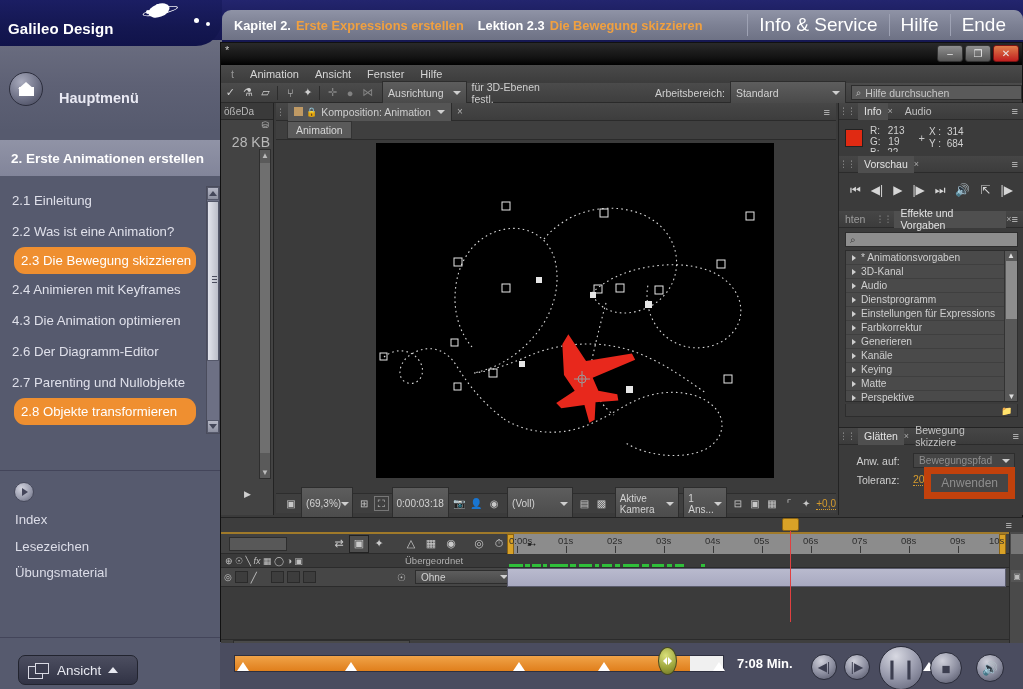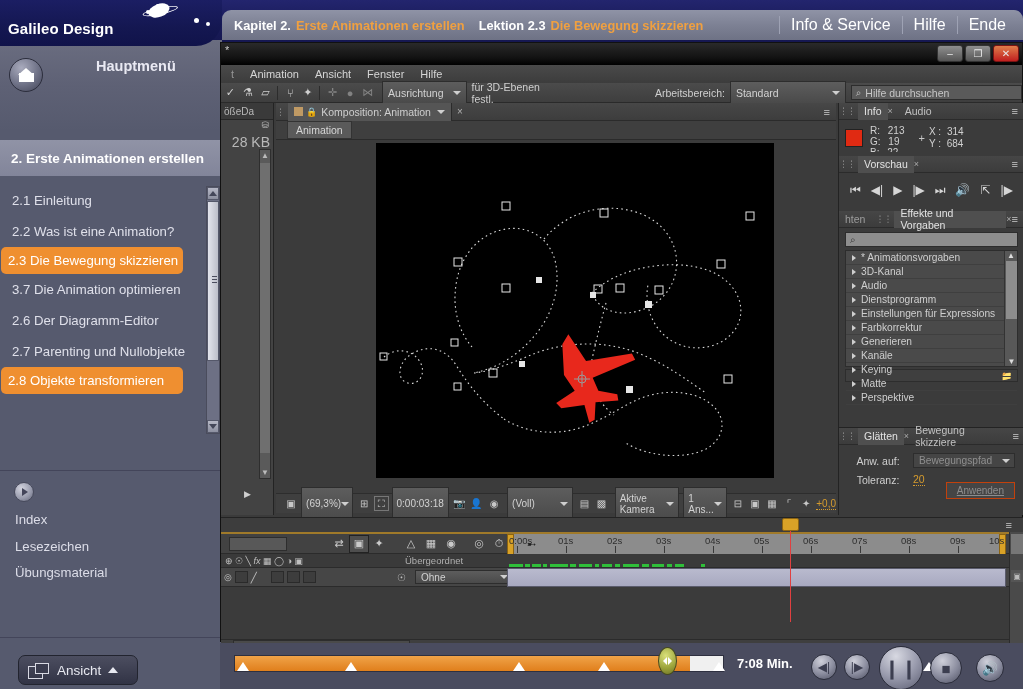--- a/index.html
+++ b/index.html
@@ -20,41 +20,41 @@
   .gal-planet { position:absolute; right:52px; top:4px; width:22px; height:13px;
     background:#fff; border-radius:50%; transform:rotate(-20deg); }
   .gal-planet:after { content:""; position:absolute; left:-6px; top:4px; width:34px; height:5px;
     border:1.6px solid #fff; border-radius:50%; transform:rotate(8deg); }
   .gal-dot { position:absolute; background:#fff; border-radius:50%; }
 
   .gal-side {
     position:absolute; left:0; top:40px; width:222px; height:649px;
     background:linear-gradient(180deg,#6a6d80 0%,#5e6175 7%,#565a6e 14%,#565a6e 100%);
   }
-  .home-row { position:absolute; left:0; top:18px; width:222px; height:48px; display:flex; align-items:flex-start;gap:37px; }
+  .home-row { position:absolute; left:0; top:18px; width:222px; height:48px; display:flex; align-items:flex-end; }
   .home-btn { width:34px; height:34px; margin-left:9px; border-radius:50%;
     background:radial-gradient(circle at 36% 28%, #a9abbd, #6e7186 55%, #3f4154 100%);
     border:1px solid #2c2e3d; display:flex; align-items:center; justify-content:center; }
   .home-ico { width:15px; height:14px; position:relative; }
   .home-ico:before { content:""; position:absolute; left:0; top:5px; width:15px; height:9px; background:#fff; }
   .home-ico:after { content:""; position:absolute; left:-1px; top:0; border-left:8.5px solid transparent;
     border-right:8.5px solid transparent; border-bottom:7px solid #fff; }
   .home-label { margin-left:16px; color:#e9e9f3; font-size:14.5px; font-weight:bold; }
 
   .chapter-hd {
     position:absolute; left:0; top:140px; width:222px; height:36px;
     background:linear-gradient(180deg,#9093a6,#82859a);
     display:flex; align-items:center; padding-left:11px;
     color:#ffffff; font-size:13.5px; font-weight:bold;
   }
   .nav-list { position:absolute; left:0; top:185px; width:200px; }
   .nav-item { height:31px; display:flex; align-items:center; padding-left:12px;
     color:#dfe0ea; font-size:13.2px; margin-bottom:0; }
-  .nav-item.sel { background:#ef8f30; border-radius:5px; color:#ffffff;
-    width:182px; margin-left:1px; padding-left:7px; height:27px; }
+  .nav-item.sel { background:#ef8f30; border-radius:11px; color:#ffffff;
+    width:182px; margin-left:14px; padding-left:7px; height:27px; }
 
   .nav-scroll { position:absolute; left:206px; top:186px; width:14px; height:248px;
     background:#6d7084; border:1px solid #4a4c5c; }
   .nsc-btn { width:12px; height:13px; background:linear-gradient(180deg,#b6b8c6,#8c8f9f);
     border:1px solid #55586a; display:flex; align-items:center; justify-content:center; }
   .nsc-thumb { position:absolute; left:0; top:14px; width:12px; height:160px;
     background:linear-gradient(90deg,#e3e4ec,#bcbec9); border:1px solid #55586a; }
   .nsc-grip { position:absolute; left:3.5px; top:74px; width:5px; height:9px; }
   .nsc-grip i { display:block; height:1px; background:#4b4d5e; margin-bottom:2px; }
 
@@ -87,21 +87,21 @@
   .topbar { position:absolute; left:212px; top:0; width:811px; height:45px;
     background:linear-gradient(180deg,#23256e 0%,#1a1c5c 45%,#15174f 100%); }
   .topbar-inner { position:absolute; left:10px; top:10px; width:801px; height:30px;
     background:linear-gradient(180deg,#8f93a6 0%,#7d8194 50%,#6e7285 100%);
     border-top-left-radius:9px; border-top-right-radius:9px;
     display:flex; align-items:center; }
   .bc { font-size:12.8px; font-weight:bold; white-space:nowrap; }
   .bc-w { color:#ffffff; }
   .bc-o { color:#f0a040; }
   .tb-right { position:absolute; right:6px; top:0; height:30px; display:flex; align-items:center; }
-  .tb-link { color:#ffffff; font-size:16px; padding:0 11px; border-left:1px solid #9ea2b4; }
+  .tb-link { color:#ffffff; font-size:19px; padding:0 11px; border-left:1px solid #9ea2b4; }
 
   
   .ae { position:absolute; left:220px; top:42px; width:803px; height:600px;
     background:#3b3b3b; border:1px solid #111; }
   .ae-title { position:relative; height:22px;
     background:linear-gradient(180deg,#2a2a2a 0%,#111 70%,#000 100%); }
   .ae-star { position:absolute; left:4px; top:1px; color:#ccc; font-size:11px; }
   .wbtns { position:absolute; right:3px; top:2px; display:flex; }
   .wb { width:26px; height:17px; margin-left:2px; border:1px solid #333; border-radius:3px;
     background:linear-gradient(180deg,#8f8f8f,#555); display:flex; align-items:center;
@@ -172,37 +172,37 @@
   .rgb-sw { width:18px; height:18px; background:#e02a12; border:1px solid #222; }
   .rgb-txt { margin-left:7px; color:#d0d0d0; font-size:10px; line-height:11px; }
   .xy-txt { margin-left:20px; color:#d0d0d0; font-size:10px; line-height:12px; }
 
   .prev-body { height:34px; display:flex; align-items:center; justify-content:space-around;
     padding:0 6px; background:#3b3b3b; }
   .pv-ic { color:#d6d6d6; font-size:12px; }
 
   .eff-search { margin:4px 6px 3px 6px; height:15px; background:#8e8e8e; border:1px solid #2d2d2d;
     display:flex; align-items:center; padding-left:4px; color:#333; font-size:10px; }
-  .eff-list { margin:0 6px; background:#4a4a4a; border:1px solid #2d2d2d; height:117px; position:relative; }
+  .eff-list { margin:0 6px; background:#4a4a4a; border:1px solid #2d2d2d; height:152px; position:relative; }
   .eff-row { height:14px; display:flex; align-items:center; color:#cfcfcf; font-size:10.2px;
     padding-left:6px; border-bottom:1px solid #3f3f3f; }
   .tri-r { border-left:4px solid #cfcfcf; border-top:3px solid transparent;
     border-bottom:3px solid transparent; margin-right:5px; }
   .eff-sb { position:absolute; right:0; top:0; width:13px; height:100%; background:#585858; border-left:1px solid #333; }
   .eff-sb-th { position:absolute; left:1px; top:10px; width:11px; height:58px; background:#8d8d8d; }
 
   .glatten { position:absolute; left:0; bottom:0; width:186px; height:88px; background:#3b3b3b;
     border-top:1px solid #232323; }
   .gl-row { display:flex; align-items:center; height:19px; padding-left:10px; }
   .gl-lbl { color:#cfcfcf; font-size:10.5px; width:58px; text-align:center; margin-right:6px; }
   .gl-field { flex:1; margin-right:10px; height:15px; background:#454545; border:1px solid #2d2d2d;
     color:#8f8f8f; font-size:10.2px; display:flex; align-items:center; padding-left:5px; }
   .gl-val { color:#d59b2e; font-size:10.5px; border-bottom:1px dotted #d59b2e; }
   .gl-btn { position:absolute; right:10px; bottom:16px; padding:2px 10px; background:#454545;
-    border:1px solid #c2410c; color:#8d8d8d; font-size:10px;text-decoration:underline; }
+    border:7px solid #c2410c; color:#8d8d8d; font-size:12px; }
 
   
   .tl { position:absolute; left:0; top:414px; width:803px; height:126px; background:#3b3b3b;
     border-top:1px solid #232323; }
   .tl-tabbar { height:14px; background:#3d3d3d; display:flex; align-items:center;
     justify-content:flex-end; padding-right:6px; color:#c9c9c9; font-size:10px; }
   .tl-head { height:22px; background:#424242; display:flex; align-items:center;
     border-top:2px solid #a07a2a; border-bottom:1px solid #2b2b2b; position:relative; }
   .tl-ic { width:20px; height:18px; display:flex; align-items:center; justify-content:center;
     color:#cacaca; font-size:11px; }
@@ -259,21 +259,21 @@
   .pbtn.big { background:radial-gradient(circle at 38% 22%,#d8d9e2,#9a9cae 50%,#5a5c70 100%); }
 </style>
 </head>
 <body>
 
 <div id="root">
 
   <div class="topbar">
     <div class="topbar-inner">
       <span class="bc bc-w" style="margin-left:12px">Kapitel 2.</span>
-      <span class="bc bc-o" style="margin-left:5px">Erste Animationen erstellen</span>
+      <span class="bc bc-o" style="margin-left:5px">Erste Expressions erstellen</span>
       <span class="bc bc-w" style="margin-left:14px">Lektion 2.3</span>
       <span class="bc bc-o" style="margin-left:5px">Die Bewegung skizzieren</span>
       <div class="tb-right">
         <span class="tb-link">Info &amp; Service</span>
         <span class="tb-link">Hilfe</span>
         <span class="tb-link">Ende</span>
       </div>
     </div>
   </div>
 
@@ -301,21 +301,24 @@
     <div class="nav-item">
         <span>2.1 Einleitung</span>
       </div>
     <div class="nav-item">
         <span>2.2 Was ist eine Animation?</span>
       </div>
     <div class="nav-item sel">
         <span>2.3 Die Bewegung skizzieren</span>
       </div>
     <div class="nav-item">
-        <span>3.7 Die Animation optimieren</span>
+        <span>2.4 Animieren mit Keyframes</span>
+      </div>
+    <div class="nav-item">
+        <span>4.3 Die Animation optimieren</span>
       </div>
     <div class="nav-item">
         <span>2.6 Der Diagramm-Editor</span>
       </div>
     <div class="nav-item">
         <span>2.7 Parenting und Nullobjekte</span>
       </div>
     <div class="nav-item sel">
         <span>2.8 Objekte transformieren</span>
       </div>

